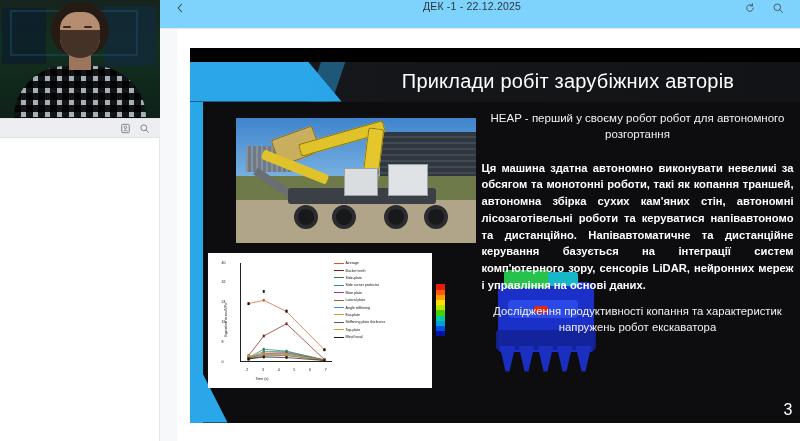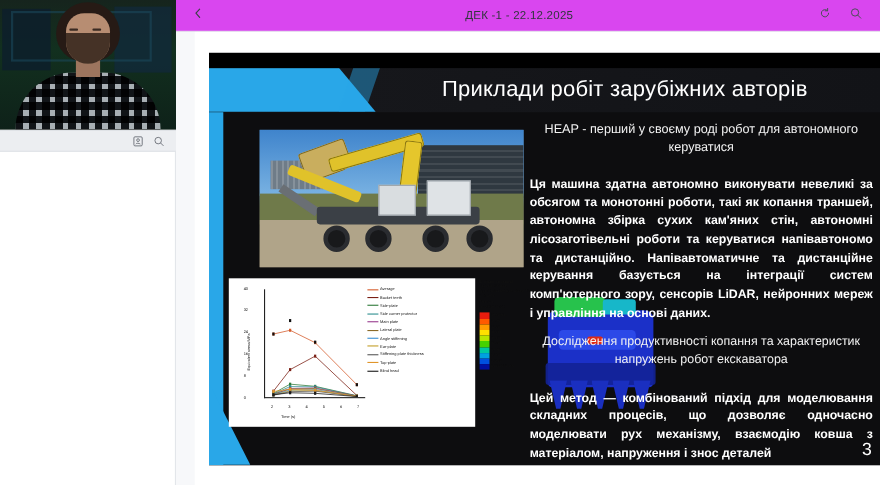--- a/index.html
+++ b/index.html
@@ -47,22 +47,22 @@
   .cam-bar {
     position: absolute; left: 0; top: 118px; width: 160px; height: 20px;
     background: #eceef1; border-top: 1px solid #dfe2e6; border-bottom: 1px solid #dfe2e6;
     display: flex; justify-content: flex-end; align-items: center; gap: 8px; padding-right: 10px;
   }
   .cam-bar svg { display: block; }
 
   
   .topbar {
     position: absolute; left: 160px; top: 0; width: 640px; height: 29px;
-    background: #d946ef; border-bottom: 1px solid #e6e9ed;
-    display: flex; align-items: center;
+    background: #7dd3fc; border-bottom: 1px solid #e6e9ed;
+    display: flex; align-items: flex-start;
   }
   .tb-back { width: 40px; display: flex; justify-content: center; align-items: center; cursor: pointer; }
   .tb-title {
     flex: 1; text-align: center; font-size: 10.5px; color: #31363d; letter-spacing: .2px;
   }
   .tb-actions { display: flex; align-items: center; gap: 16px; padding-right: 16px; }
 
   
   .stage {
     position: absolute; left: 177px; top: 29px; width: 640px; height: 412px;
@@ -470,21 +470,20 @@
         <div class="fm-red"></div>
         <div class="fm-teeth">
           <span></span>
           <span></span>
           <span></span>
           <span></span>
           <span></span>
         </div>
       </div>
 
-      <div class="tx-head1">HEAP - перший у своєму роді робот для автономного керуватися</div>
+      <div class="tx-head1">HEAP - перший у своєму робот робот для автономного розгортання</div>
       <div class="tx-body1">Ця машина здатна автономно виконувати невеликі за обсягом та монотонні роботи, такі як копання траншей, автономна збірка сухих кам'яних стін, автономні лісозаготівельні роботи та керуватися напівавтономо та дистанційно. Напівавтоматичне та дистанційне керування базується на інтеграції систем комп'ютерного зору, сенсорів LiDAR, нейронних мереж і управління на основі даних.</div>
       <div class="tx-head2">Дослідження продуктивності копання та характеристик напружень робот екскаватора</div>
-      <div class="tx-body2">Цей метод — комбінований підхід для моделювання складних процесів, що дозволяє одночасно моделювати рух механізму, взаємодію ковша з матеріалом, напруження і знос деталей</div>
 
       <div class="slide-num">3</div>
     </div>
   </div>
 </div>
 
 </body></html>

